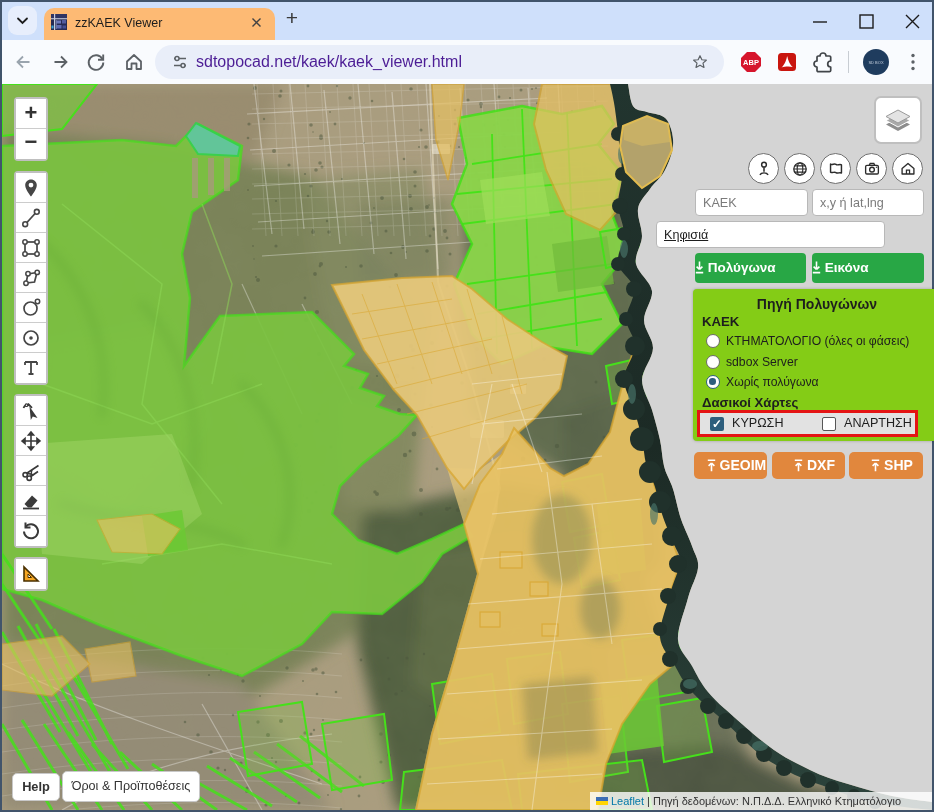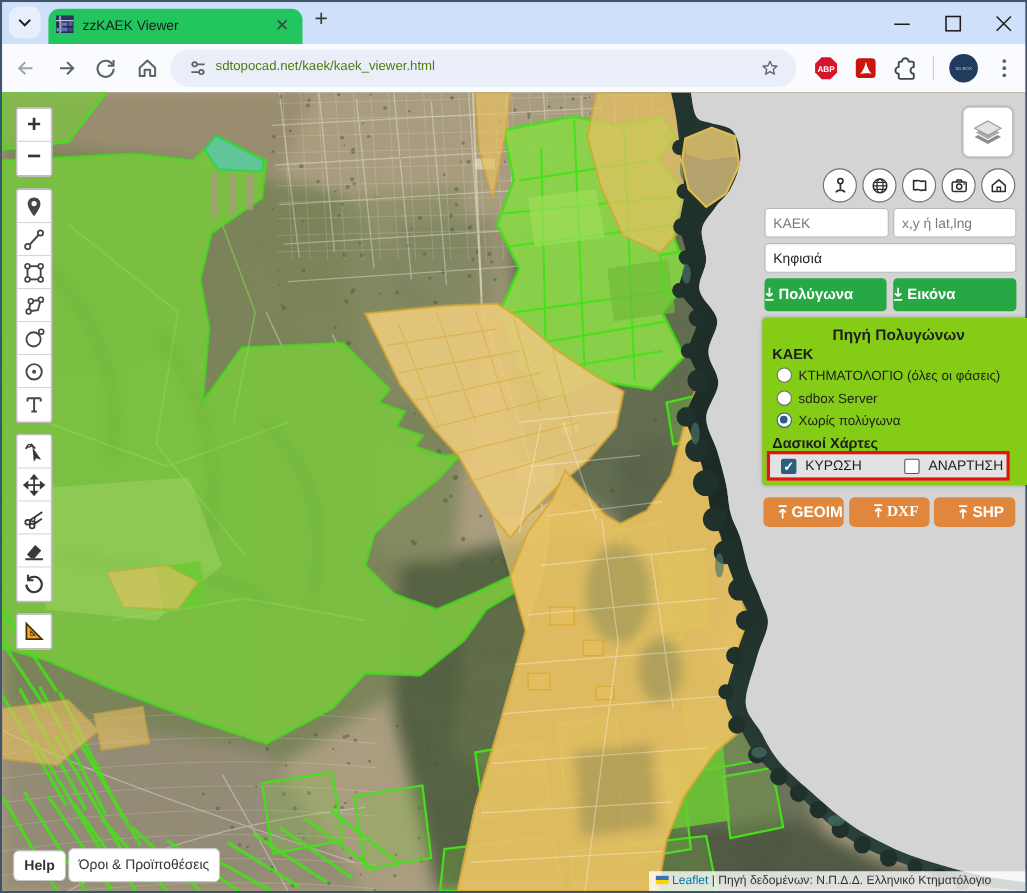--- a/index.html
+++ b/index.html
@@ -3,32 +3,32 @@
 <meta charset="utf-8">
 <style>
   html,body{margin:0;padding:0;width:934px;height:812px;overflow:hidden;
     font-family:"Liberation Sans",sans-serif;background:#41546b;}
   #win{position:absolute;left:0;top:0;width:934px;height:812px;
     border:2px solid #41546b;box-sizing:border-box;background:#cfe0fb;}
   
   #tabstrip{position:absolute;left:0;top:0;width:930px;height:38px;background:#cfe0fb;}
   #chev{position:absolute;left:6px;top:4px;width:29px;height:29px;border-radius:9px;background:#e7eefc;}
   #chev svg{position:absolute;left:7px;top:7px;}
-  #tab{position:absolute;left:42px;top:6px;width:231px;height:32px;background:#22c55e;
+  #tab{position:absolute;left:42px;top:6px;width:231px;height:32px;background:#fdba74;
     border-radius:10px 10px 0 0;}
   #tab .fav{position:absolute;left:7px;top:6px;width:16px;height:16px;}
   #tab .title{position:absolute;left:31px;top:8px;font-size:12.5px;color:#1d1d1d;}
   #tab .x{position:absolute;left:204px;top:6px;width:17px;height:17px;color:#434343;font-size:15px;line-height:17px;text-align:center;}
   #newtab{position:absolute;left:281px;top:7px;width:18px;height:18px;color:#3a3a3a;font-size:21px;line-height:17px;text-align:center;font-weight:300;}
   .winctl{position:absolute;top:0;height:38px;width:30px;color:#1c1c1c;}
   
   #toolbar{position:absolute;left:0;top:38px;width:930px;height:44px;background:#f9fbfe;}
   .navic{position:absolute;top:5px;width:34px;height:34px;}
   #omni{position:absolute;left:153px;top:5px;width:569px;height:34px;border-radius:17px;background:#e9eef9;}
-  #omni .url{position:absolute;left:41px;top:8px;font-size:12px;color:#4d7c0f;}
+  #omni .url{position:absolute;left:41px;top:8px;font-size:16px;color:#4c1d95;}
   
   #map{position:absolute;left:0px;top:82px;width:930px;height:726px;background:#a59878;}
   #map svg.base{position:absolute;left:0;top:0;}
   
   .lbar{position:absolute;background:#fff;border:2px solid rgba(0,0,0,0.25);border-radius:4px;box-sizing:content-box;}
   .lbtn{width:30px;height:30px;display:block;position:relative;border-bottom:1px solid #ccc;background:#fff;box-sizing:border-box;}
   .lbtn:last-child{border-bottom:none;}
   .lbtn svg{position:absolute;left:3px;top:3px;}
   #zoomctl{left:12px;top:13px;}
   #zoomctl .zi{font-size:22px;font-weight:700;color:#333;text-align:center;line-height:28px;}
@@ -895,21 +895,21 @@
       </div>
     <div class="circ" style="left:890px">
         <svg width="22" height="22" viewBox="0 0 22 22">
           <path d="M4.5 16.5 V10.5 L11 5 L17.5 10.5 V16.5 Z" fill="none" stroke="#2c2c2c" stroke-width="1.5" stroke-linejoin="round"></path>
           <path d="M9.3 16.5 V12.3 H12.7 V16.5" fill="none" stroke="#2c2c2c" stroke-width="1.4"></path>
         </svg>
       </div>
 
     <div class="inp" style="left:693px;top:105px;width:113px;height:27px;">ΚΑΕΚ</div>
     <div class="inp" style="left:810px;top:105px;width:112px;height:27px;">x,y ή lat,lng</div>
-    <div class="inp" style="left:693px;top:137px;width:229px;height:27px;color:#1e1e1e;">Κηφισιά</div>
+    <div class="inp" style="left:654px;top:137px;width:229px;height:27px;color:#1e1e1e;text-decoration:underline;">Κηφισιά</div>
 
     <div class="btn-green" style="left:693px;top:169px;width:111px;height:30px;line-height:30px;"><svg width="9" height="13" viewBox="0 0 9 13" style="vertical-align:-2px">
           <path d="M4.5 0.5 V8.5 M4.5 8.5 L1.6 5.6 M4.5 8.5 L7.4 5.6 M0.8 11.6 H8.2" stroke="#fff" stroke-width="1.6" fill="none"></path>
         </svg> Πολύγωνα</div>
     <div class="btn-green" style="left:810px;top:169px;width:112px;height:30px;line-height:30px;"><svg width="9" height="13" viewBox="0 0 9 13" style="vertical-align:-2px">
           <path d="M4.5 0.5 V8.5 M4.5 8.5 L1.6 5.6 M4.5 8.5 L7.4 5.6 M0.8 11.6 H8.2" stroke="#fff" stroke-width="1.6" fill="none"></path>
         </svg> Εικόνα</div>
 
     <div id="panel">
       <div class="ttl">Πηγή Πολυγώνων</div>
@@ -922,21 +922,21 @@
         <span class="chk on" style="left:10px">✓</span>
           <span style="position:absolute;left:32px;top:3px;">ΚΥΡΩΣΗ</span>
         <span class="chk off" style="left:122px"></span>
           <span style="position:absolute;left:144px;top:3px;">ΑΝΑΡΤΗΣΗ</span>
       </div>
     </div>
 
     <div class="btn-orange" style="left:692px;top:368px;width:73px;height:27px;line-height:27px;"><svg width="9" height="13" viewBox="0 0 9 13" style="vertical-align:-2px">
           <path d="M0.8 1.2 H8.2 M4.5 12.3 V4 M4.5 4 L1.6 6.9 M4.5 4 L7.4 6.9" stroke="#fff" stroke-width="1.6" fill="none"></path>
         </svg> GEOIM</div>
-    <div class="btn-orange" style="left:770px;top:368px;width:73px;height:27px;line-height:27px;font-family:Liberation Serif, serif;"><svg width="9" height="13" viewBox="0 0 9 13" style="vertical-align:-2px">
+    <div class="btn-orange" style="left:770px;top:368px;width:73px;height:27px;line-height:27px;"><svg width="9" height="13" viewBox="0 0 9 13" style="vertical-align:-2px">
           <path d="M0.8 1.2 H8.2 M4.5 12.3 V4 M4.5 4 L1.6 6.9 M4.5 4 L7.4 6.9" stroke="#fff" stroke-width="1.6" fill="none"></path>
         </svg> DXF</div>
     <div class="btn-orange" style="left:847px;top:368px;width:74px;height:27px;line-height:27px;"><svg width="9" height="13" viewBox="0 0 9 13" style="vertical-align:-2px">
           <path d="M0.8 1.2 H8.2 M4.5 12.3 V4 M4.5 4 L1.6 6.9 M4.5 4 L7.4 6.9" stroke="#fff" stroke-width="1.6" fill="none"></path>
         </svg> SHP</div>
 
     <div id="helpbtn">Help</div>
     <div id="orosbtn">Όροι &amp; Προϊποθέσεις</div>
     <div id="attrib"><svg width="12" height="8" viewBox="0 0 12 8" style="margin:0 3px 0 6px">
           <rect width="12" height="4" fill="#3c6eb4"></rect>

